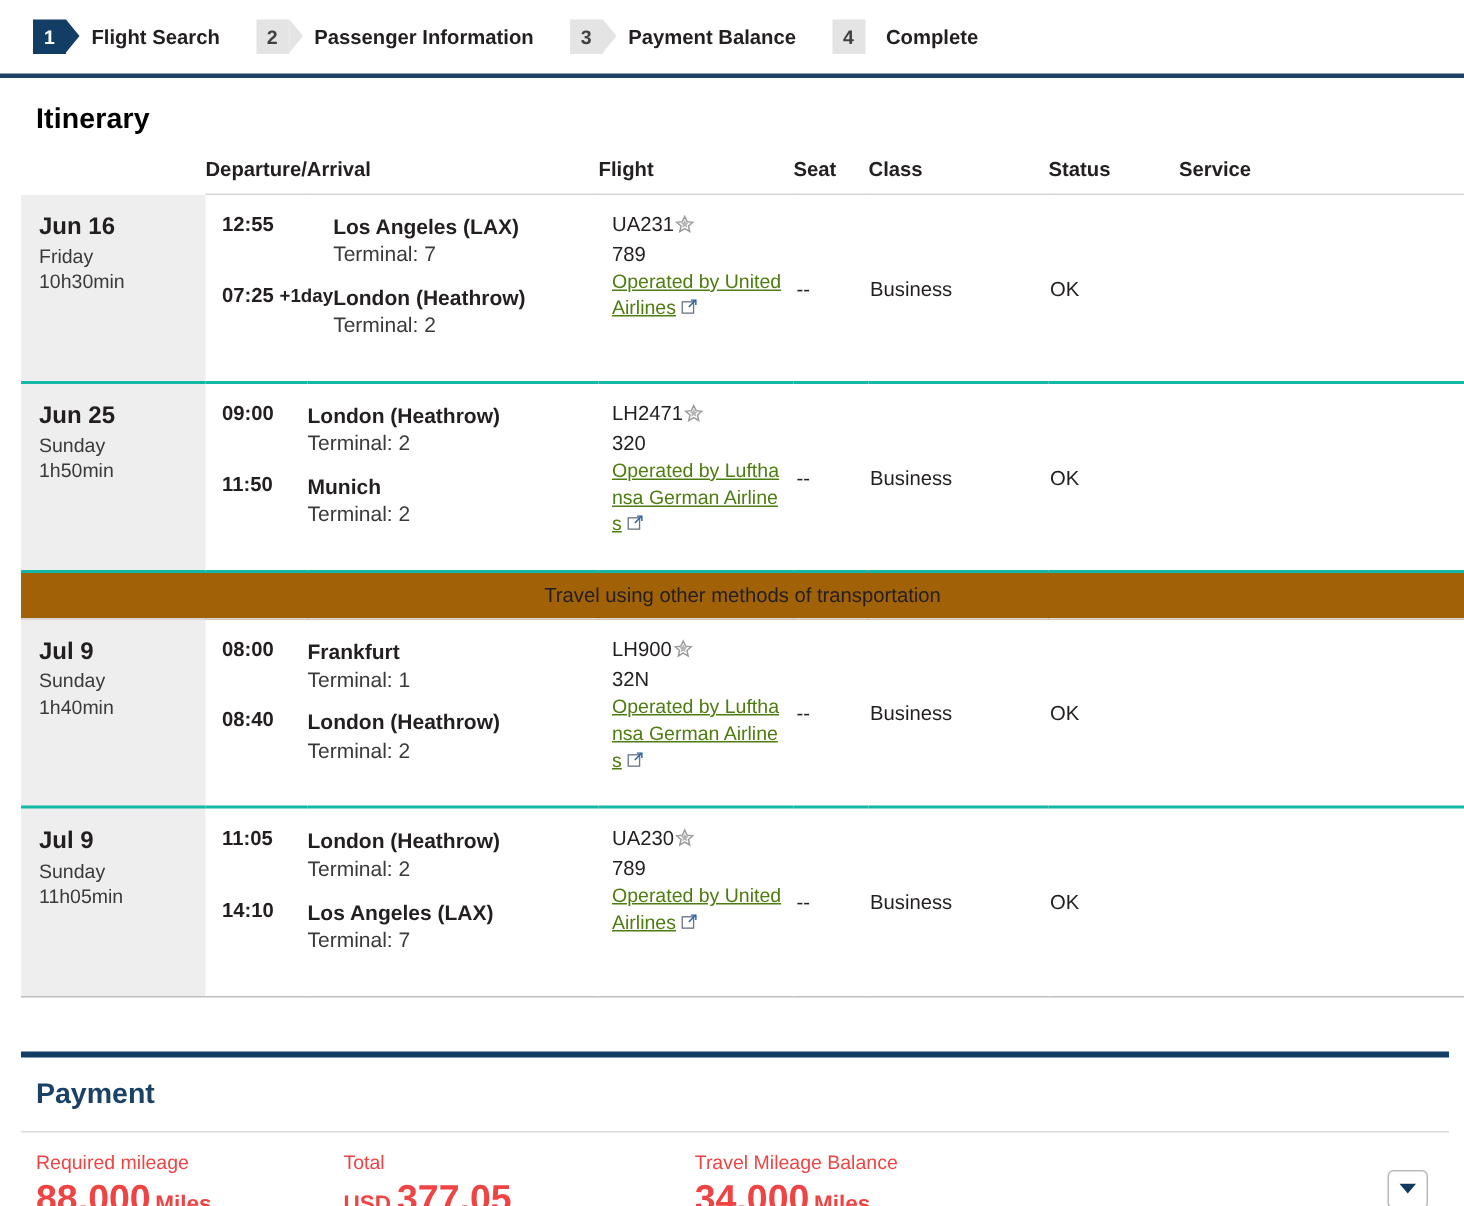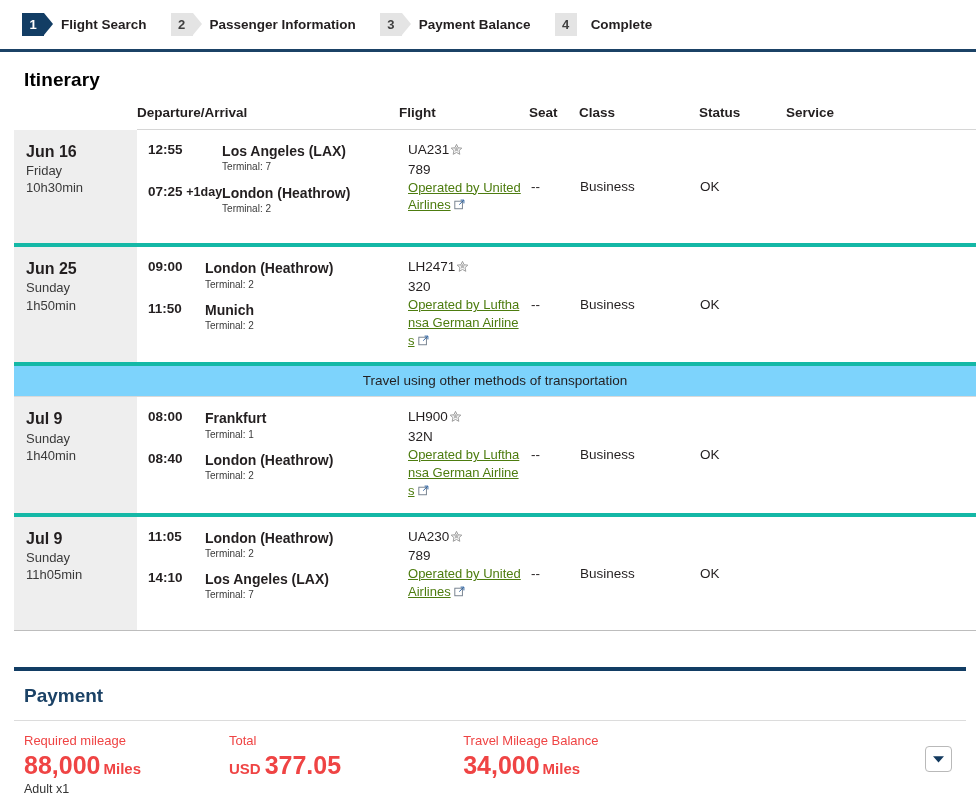--- a/index.html
+++ b/index.html
@@ -93,21 +93,21 @@
     font-size: 13.5px;
     font-weight: bold;
     text-align: left;
     padding: 0 0 9px 0;
     color: #231f20;
     border-bottom: 1px solid #d6d6d6;
     vertical-align: bottom;
   }
   .itin thead th.h-date { border-bottom-color: transparent; }
 
-  .itin tbody tr.seg { border-bottom: 4px solid #14b8a6; }
+  .itin tbody tr.seg { border-bottom: 2px solid #14b8a6; }
   .itin tbody tr.seg:last-child { border-bottom: 1px solid #bdbdbd; }
 
   td.date {
     background: #eeeeee;
     vertical-align: top;
     padding: 11px 0 14px 12px;
     line-height: 1.32;
   }
   td.date .d-day {
     font-size: 16px;
@@ -143,21 +143,21 @@
   .lt-time .plusday { font-weight: bold; font-size: 12.5px; }
   .lt-place { padding-left: 0 !important; }
   .lt-place .pl-name {
     font-weight: bold;
     font-size: 14px;
     display: block;
     color: #231f20;
     line-height: 1.3;
   }
   .lt-place .pl-term {
-    font-size: 10px;
+    font-size: 14px;
     color: #3a3a3a;
     display: block;
     line-height: 1.35;
   }
 
   td.flight {
     vertical-align: top;
     padding: 11px 4px 12px 9px;
     font-size: 13.5px;
     line-height: 1.32;
@@ -179,21 +179,21 @@
   td.seat, td.cls, td.status, td.svc {
     vertical-align: middle;
     font-size: 13.5px;
     color: #231f20;
   }
   td.seat { padding-left: 2px; }
   td.cls  { padding-left: 1px; }
   td.status { padding-left: 1px; }
 
   tr.other-transport td {
-    background: #7dd3fc;
+    background: #a16207;
     text-align: center;
     font-size: 13.5px;
     color: #231f20;
     padding: 7px 0 8px 0;
     border-top: 1px solid #d9d9d9;
     border-bottom: 1px solid #d9d9d9;
   }
 
   
   .pay-rule {

